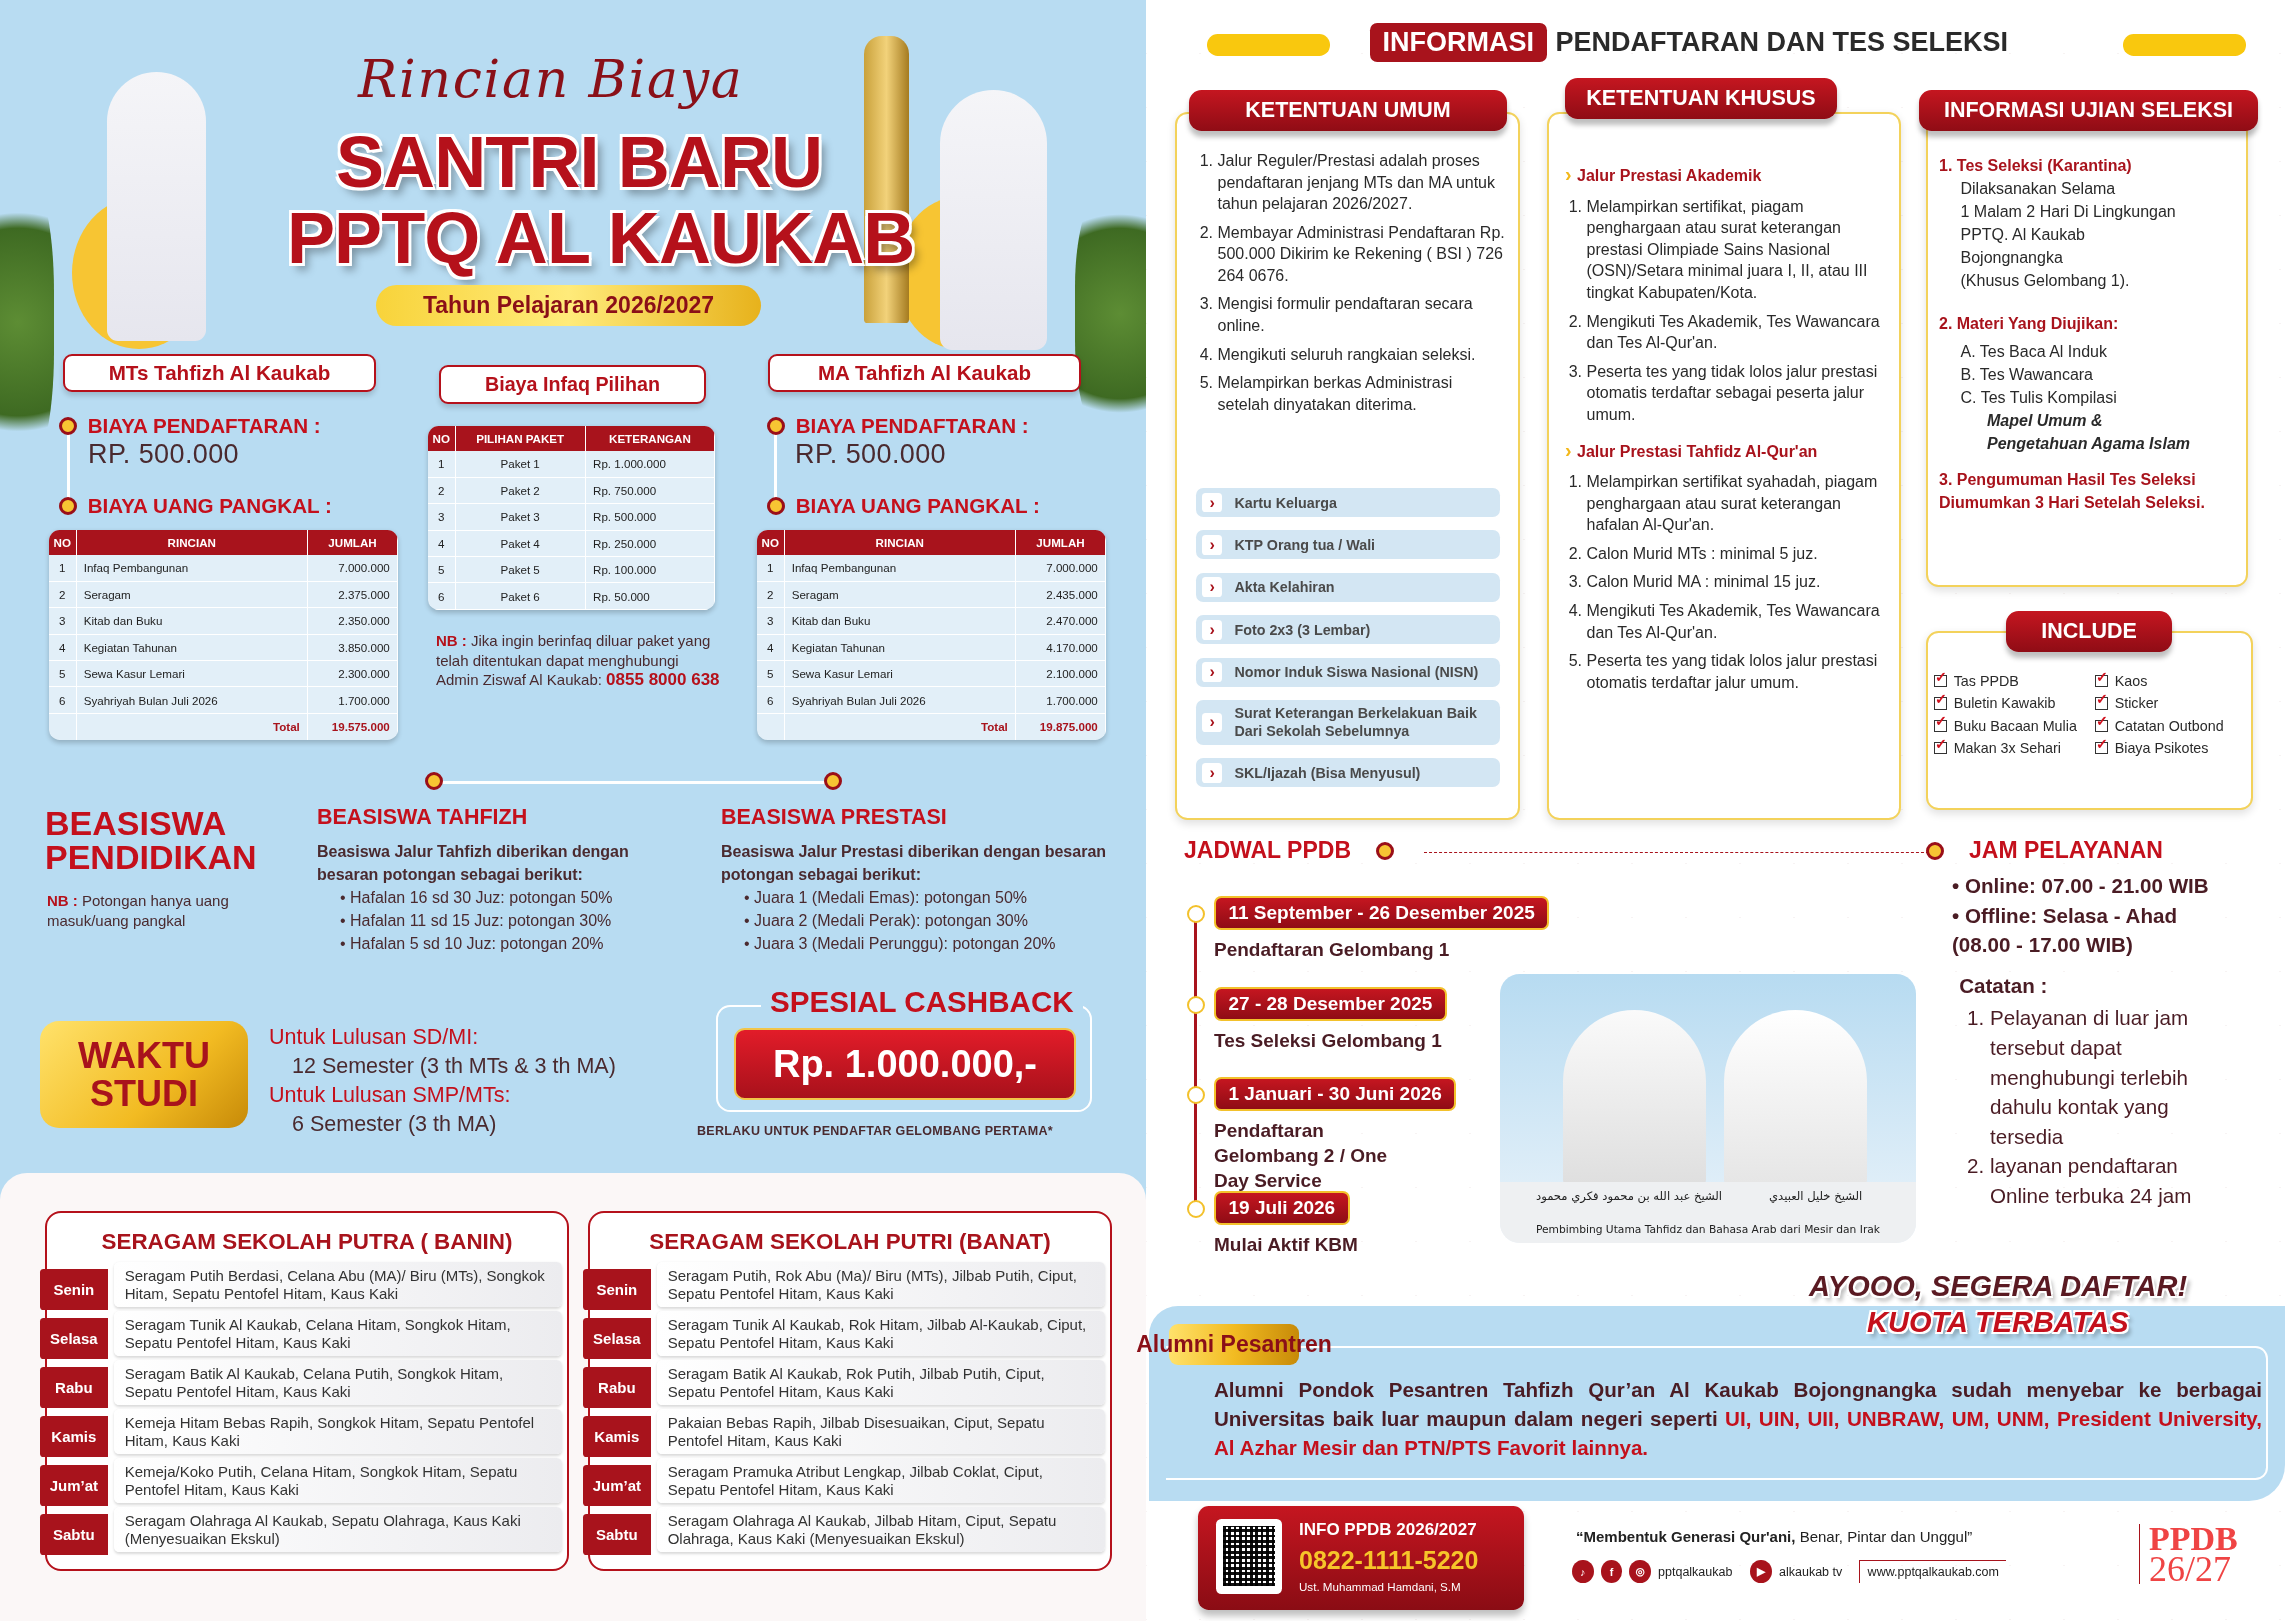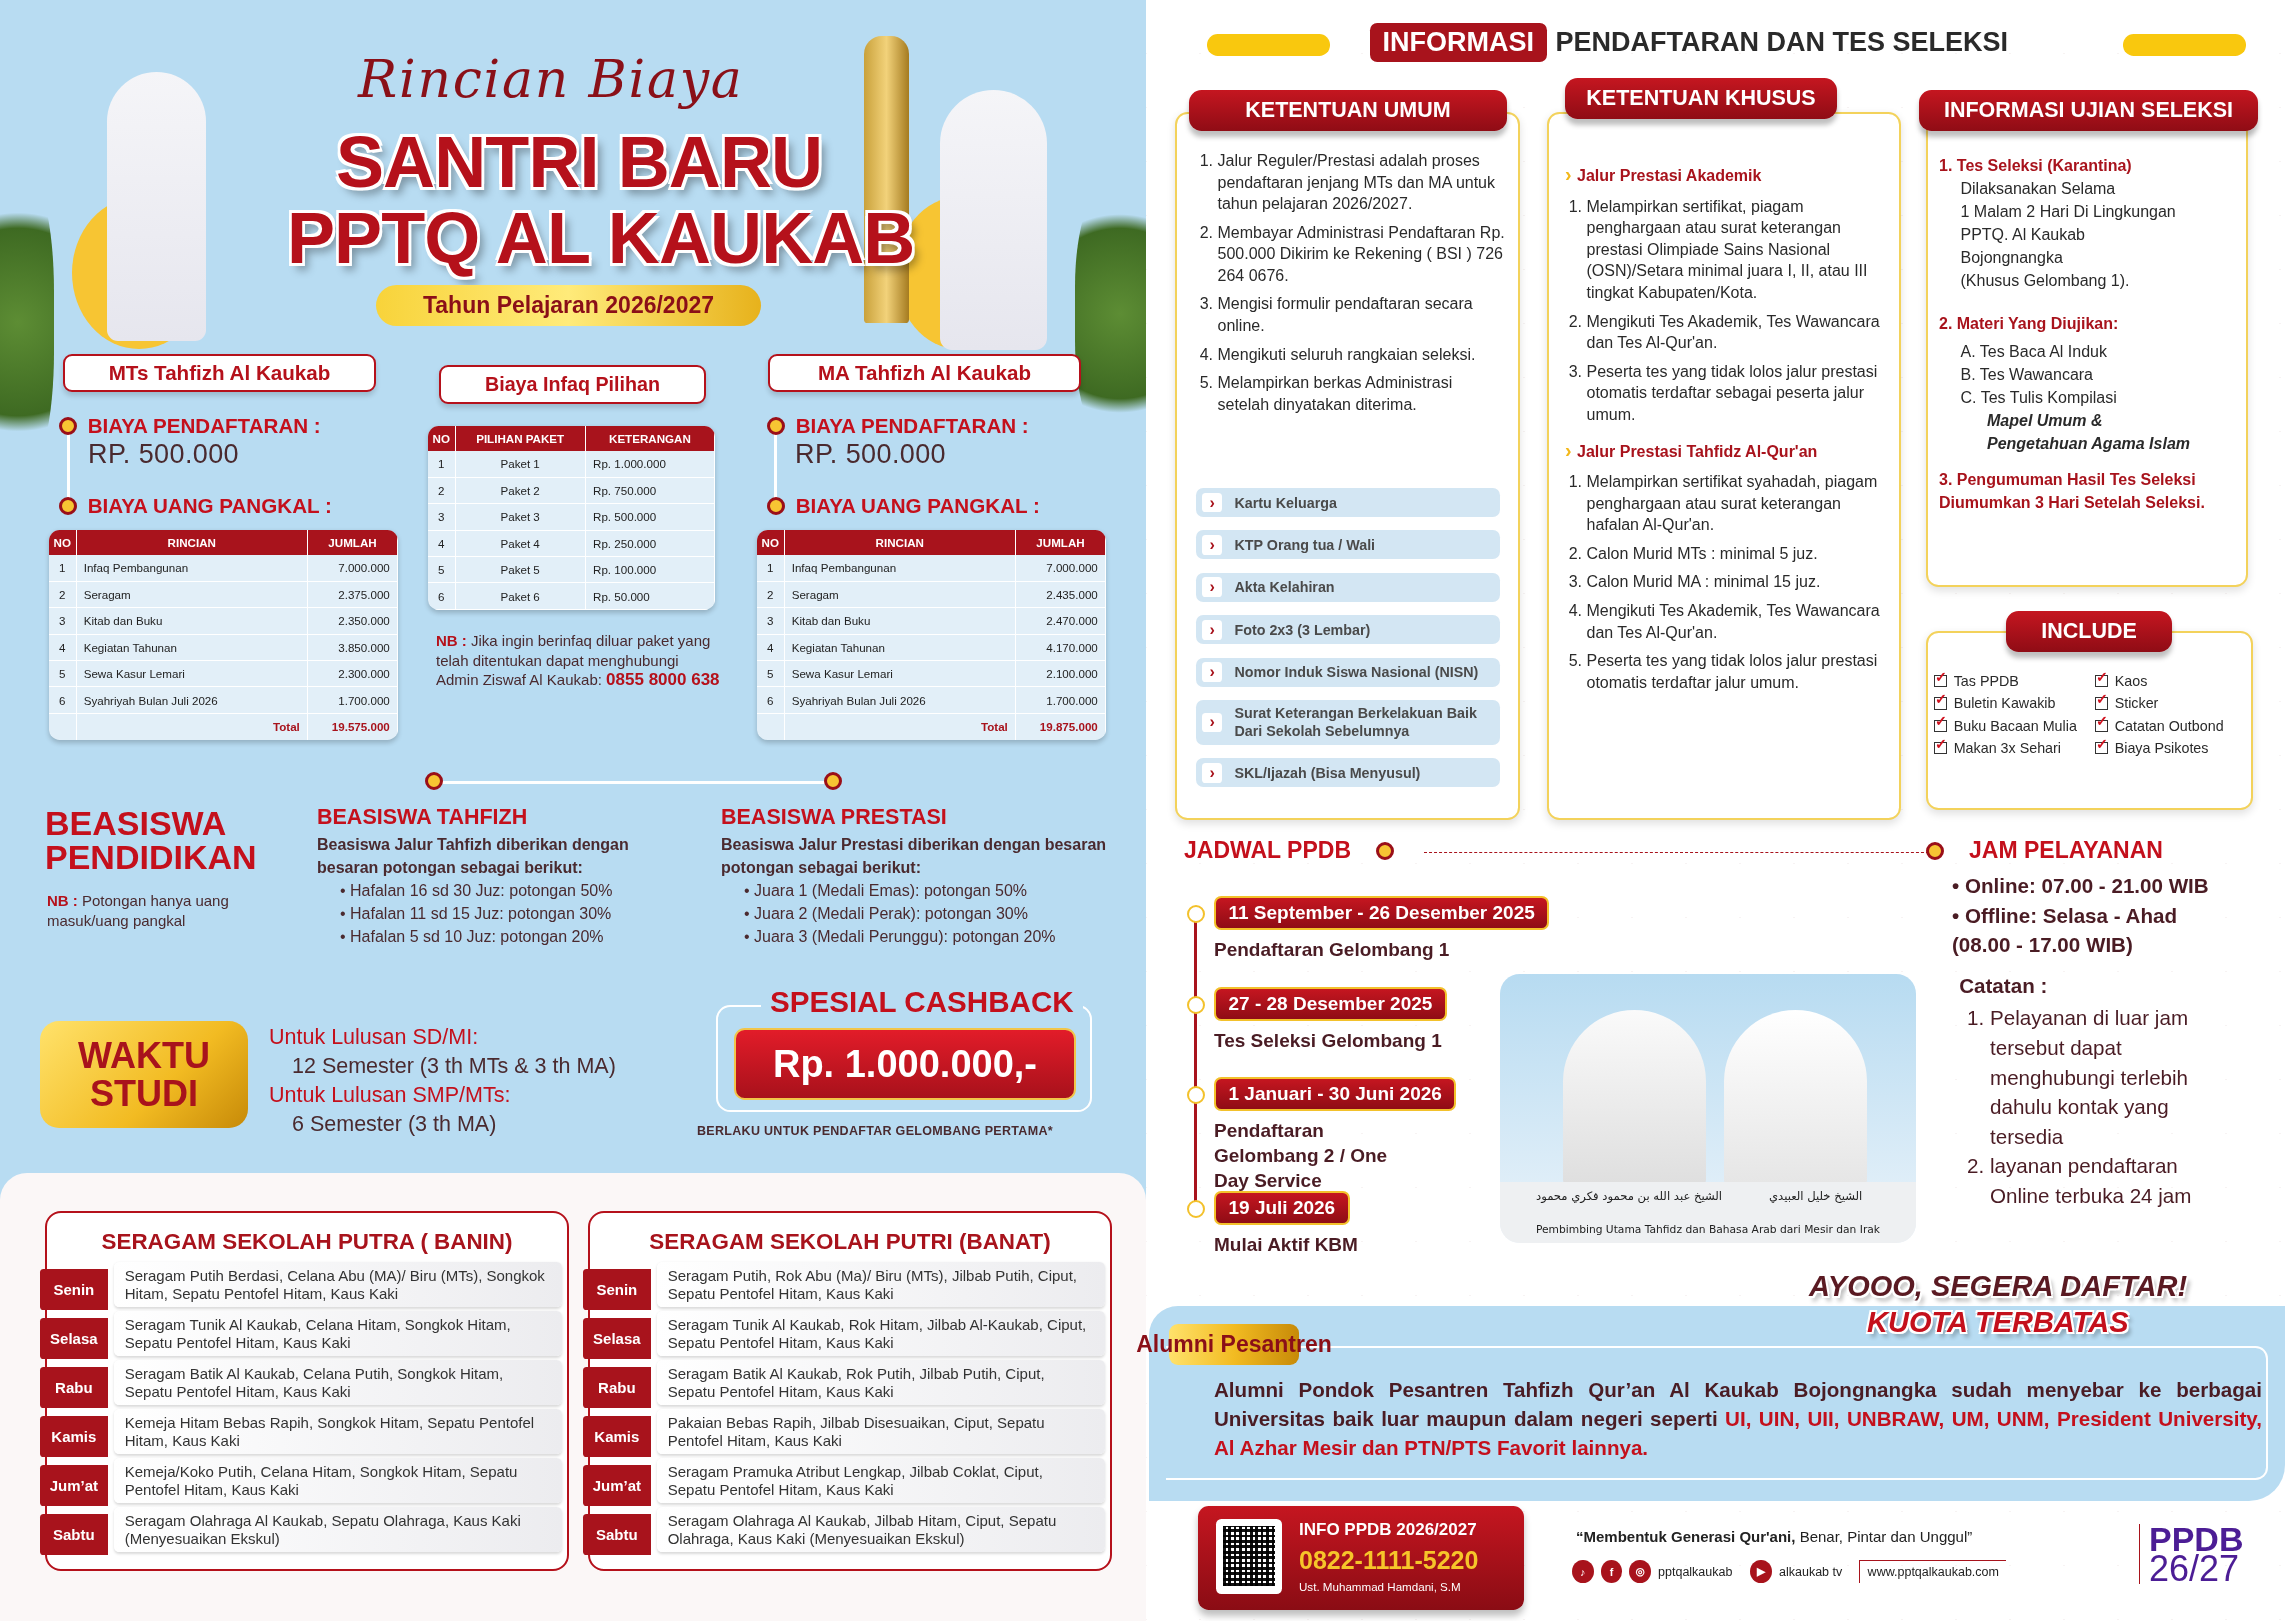--- a/index.html
+++ b/index.html
@@ -22,21 +22,21 @@
   .vline{position:absolute;width:2.7px;background:#fff}
   table.fee{position:absolute;border-collapse:collapse;font-family:"Liberation Sans",sans-serif;font-size:11.6px;color:#222;background:#e2eff8;border-radius:10.7px;overflow:hidden;box-shadow:0 2.7px 5.4px rgba(0,0,0,.2)}
   table.fee th{background:#a8131c;color:#fff;font-weight:700;font-size:11.6px;height:25px;border-right:1.8px solid #fff}
   table.fee td{height:26.4px;border-bottom:1.8px solid #fff;border-right:1.8px solid #fff;padding:0 7.2px}
   table.fee td.num{text-align:center;width:27px}
   table.fee td.amt{text-align:right;width:90px}
   table.fee tr.total td{font-weight:700;color:#a8131c;border-bottom:none}
   .nb{position:absolute;font-family:"Liberation Sans",sans-serif;font-size:15px;color:#4a2a2f;line-height:19.7px}
   .bea-title{position:absolute;left:45px;top:806px;font-family:"Liberation Sans",sans-serif;font-weight:900;font-size:34px;color:#c4101c;line-height:34px}
   .bea-sub{position:absolute;font-family:"Liberation Sans",sans-serif;font-size:18px;color:#4a2a2f;line-height:23px}
-  .bea-sub h3{font-size:21.5px;color:#c4101c;font-weight:800;margin-bottom:4px}
+  .bea-sub h3{font-size:21.5px;color:#c4101c;font-weight:800;margin-bottom:11px}
   .bea-sub .intro{font-weight:700;font-size:16px}
   .bea-sub ul{list-style:none;padding-left:23px;font-size:16px}
   .bea-sub li:before{content:"• ";}
   .waktu{position:absolute;left:40px;top:1021px;width:208px;height:107px;border-radius:19px;background:linear-gradient(135deg,#ffe26b,#f2bb22 60%,#c78a08);display:flex;align-items:center;justify-content:center;text-align:center;font-family:"Liberation Sans",sans-serif;font-weight:900;font-size:36px;color:#a8131c;line-height:38px}
   .waktu-list{position:absolute;left:269px;top:1023px;font-family:"Liberation Sans",sans-serif;font-size:21.5px;line-height:29px;color:#4a2a2f}
   .waktu-list .hl{color:#c4101c}
   .cash-title{position:absolute;left:761px;top:985px;font-family:"Liberation Sans",sans-serif;font-weight:900;font-size:29.6px;color:#c4101c}
   .cash-frame{position:absolute;left:716px;top:1005px;width:376px;height:107px;border:2.7px solid #fff;border-radius:14.3px}
   .cash-box{position:absolute;left:734px;top:1028px;width:342px;height:72px;border-radius:10.7px;background:linear-gradient(#e21c29,#a8111b);border:2.7px solid #f1c54a;color:#fff;font-family:"Liberation Sans",sans-serif;font-weight:900;font-size:38px;display:flex;align-items:center;justify-content:center}
   .cash-note{position:absolute;left:697px;top:1124px;font-family:"Liberation Sans",sans-serif;font-weight:700;font-size:12.5px;color:#4a2a2f;letter-spacing:0.3px}
@@ -99,21 +99,21 @@
   .qr{position:absolute;left:18px;top:12.5px;width:66px;height:75px;background:#fff;border-radius:5.4px;padding:7.2px}
   .qr-inner{width:100%;height:100%;background:repeating-linear-gradient(0deg,#111 0 2.7px,#fff 2.7px 5.4px),repeating-linear-gradient(90deg,#111 0 2.7px,#fff 2.7px 5.4px);background-blend-mode:multiply}
   .info-card .t1{position:absolute;left:101px;top:14.3px;font-family:"Liberation Sans",sans-serif;font-weight:700;font-size:17px;color:#fff}
   .info-card .t2{position:absolute;left:101px;top:40px;font-family:"Liberation Sans",sans-serif;font-weight:900;font-size:25px;color:#f6c52a}
   .info-card .t3{position:absolute;left:101px;top:74px;font-family:"Liberation Sans",sans-serif;font-size:11.6px;color:#fff}
   .slogan{position:absolute;left:1576px;top:1528px;font-family:"Liberation Sans",sans-serif;font-size:15px;color:#222}
   .slogan b{font-weight:900}
   .socials{position:absolute;left:1572px;top:1560px;display:flex;align-items:center;gap:7.2px;font-family:"Liberation Sans",sans-serif;font-size:12.5px;color:#222}
   .soc{width:21.5px;height:23px;border-radius:50%;background:#a8131c;color:#fff;font-size:10.7px;font-weight:700;display:flex;align-items:center;justify-content:center}
   .web{border:1.8px solid #a8131c;border-right:none;border-bottom:none;padding:3.6px 7.2px;margin-left:10px}
-  .ppdb-logo{position:absolute;left:2139px;top:1524px;border-left:1.8px solid #a8131c;padding-left:9px;font-family:Liberation Sans, sans-serif;color:#4c1d95;line-height:30px}
+  .ppdb-logo{position:absolute;left:2139px;top:1524px;border-left:1.8px solid #a8131c;padding-left:9px;font-family:Liberation Serif, serif;color:#ef4444;line-height:30px}
   .ppdb-logo .a{font-weight:900;font-size:34px}
   .ppdb-logo .b{font-size:36px}
 </style>
 </head>
 <body>
 
 <div id="left"></div>
 <div class="plant" style="left:-18px;top:170px;width:72px;height:304px"></div>
 <div class="plant" style="left:1075px;top:179px;width:90px;height:269px"></div>
 <div class="photo-circle" style="left:72px;top:197px;width:134px;height:152px"></div>

